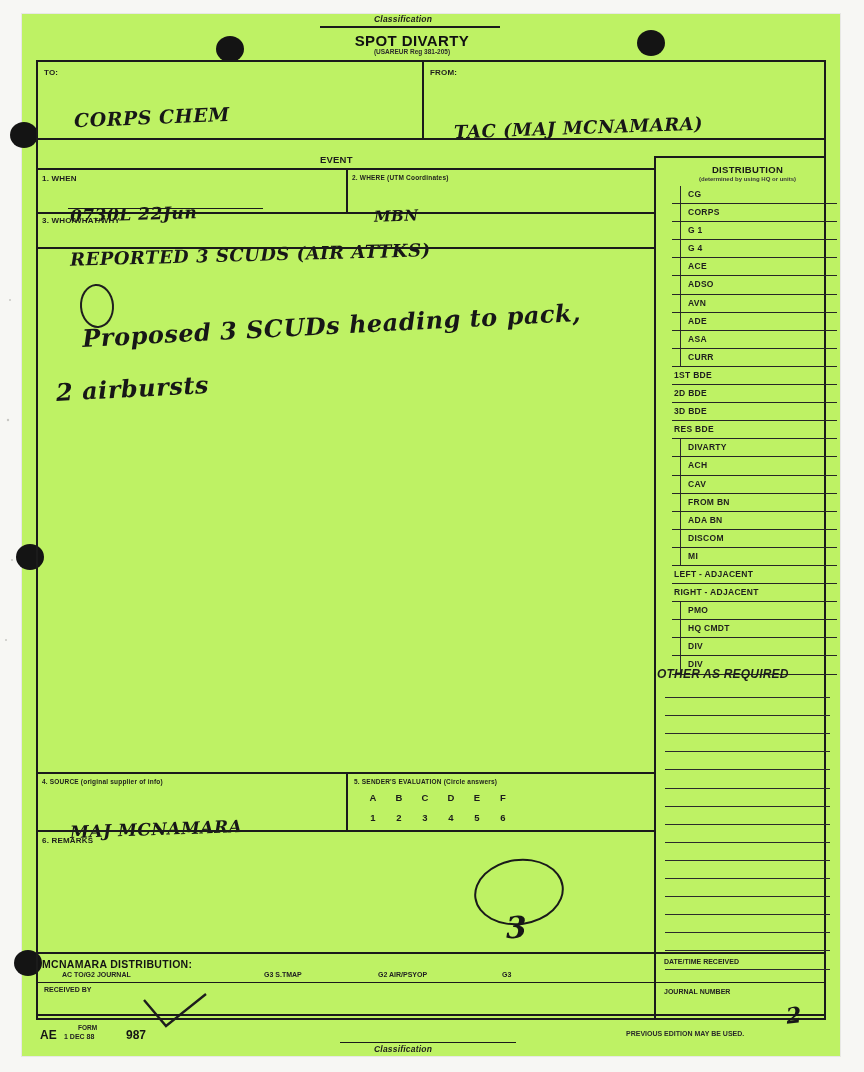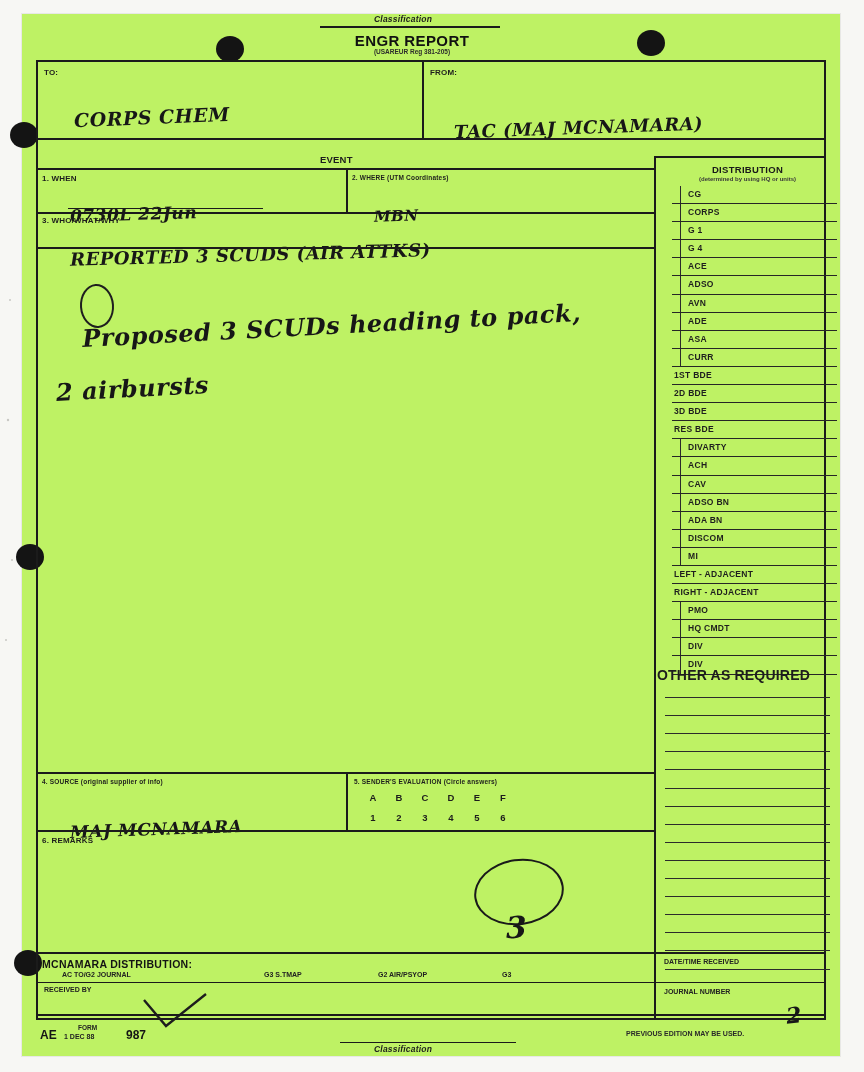--- a/index.html
+++ b/index.html
@@ -185,21 +185,21 @@
 
   <div class="punch" style="left:-12px; top:108px; width:28px; height:26px;"></div>
   <div class="punch" style="left:-6px; top:530px; width:28px; height:26px;"></div>
   <div class="punch" style="left:-8px; top:936px; width:28px; height:26px;"></div>
   <div class="punch" style="left:194px; top:22px; width:28px; height:26px;"></div>
   <div class="punch" style="left:615px; top:16px; width:28px; height:26px;"></div>
 
   <div class="lbl ital" style="left:352px; top:0px; font-size:8.5px;">Classification</div>
   <div class="hardline" style="left:298px; top:12px; width:180px; height:1.5px;"></div>
 
-  <div style="position:absolute; left:300px; top:18px; width:180px; text-align:center; font-size:15px; font-weight:bold; color:#111; letter-spacing:.4px;">ENGR REPORT</div>
+  <div style="position:absolute; left:300px; top:18px; width:180px; text-align:center; font-size:15px; font-weight:bold; color:#111; letter-spacing:.4px;">SPOT DIVARTY</div>
   <div style="position:absolute; left:300px; top:34px; width:180px; text-align:center; font-size:6.5px; font-weight:bold; color:#2c2c2c;">(USAREUR Reg 381-205)</div>
 
   <div class="hardline" style="left:14px; top:46px; width:790px; height:2px;"></div>
   <div class="hardline" style="left:14px; top:46px; width:2px; height:960px;"></div>
   <div class="hardline" style="left:802px; top:46px; width:2px; height:960px;"></div>
   <div class="hardline" style="left:14px; top:1004px; width:790px; height:2px;"></div>
 
   <div class="hardline" style="left:14px; top:124px; width:790px; height:2px;"></div>
   <div class="hardline" style="left:400px; top:46px; width:2px; height:80px;"></div>
 
@@ -357,21 +357,21 @@
       <div class="drow">
           <span class="tick"></span>
           <span class="dname">ACH</span>
         </div>
       <div class="drow">
           <span class="tick"></span>
           <span class="dname">CAV</span>
         </div>
       <div class="drow">
           <span class="tick"></span>
-          <span class="dname">ADSO BN</span>
+          <span class="dname">FROM BN</span>
         </div>
       <div class="drow">
           <span class="tick"></span>
           <span class="dname">ADA BN</span>
         </div>
       <div class="drow">
           <span class="tick"></span>
           <span class="dname">DISCOM</span>
         </div>
       <div class="drow">
@@ -394,21 +394,21 @@
         </div>
       <div class="drow">
           <span class="tick"></span>
           <span class="dname">DIV</span>
         </div>
       <div class="drow">
           <span class="tick"></span>
           <span class="dname">DIV</span>
         </div>
     </div>
-    <div style="position:absolute; left:0px; top:505px; font-size:14px; font-weight:bold; color:#1d1d1d; letter-spacing:.2px;">OTHER AS REQUIRED</div>
+    <div style="position:absolute; left:0px; top:505px; font-size:12px; font-weight:bold; color:#1d1d1d; letter-spacing:.2px;font-style:italic;">OTHER AS REQUIRED</div>
     <div id="blankrows" style="position:absolute; left:8px; top:518px; width:165px;">
         <div class="blankrow"></div>
         <div class="blankrow"></div>
         <div class="blankrow"></div>
         <div class="blankrow"></div>
         <div class="blankrow"></div>
         <div class="blankrow"></div>
         <div class="blankrow"></div>
         <div class="blankrow"></div>
         <div class="blankrow"></div>

